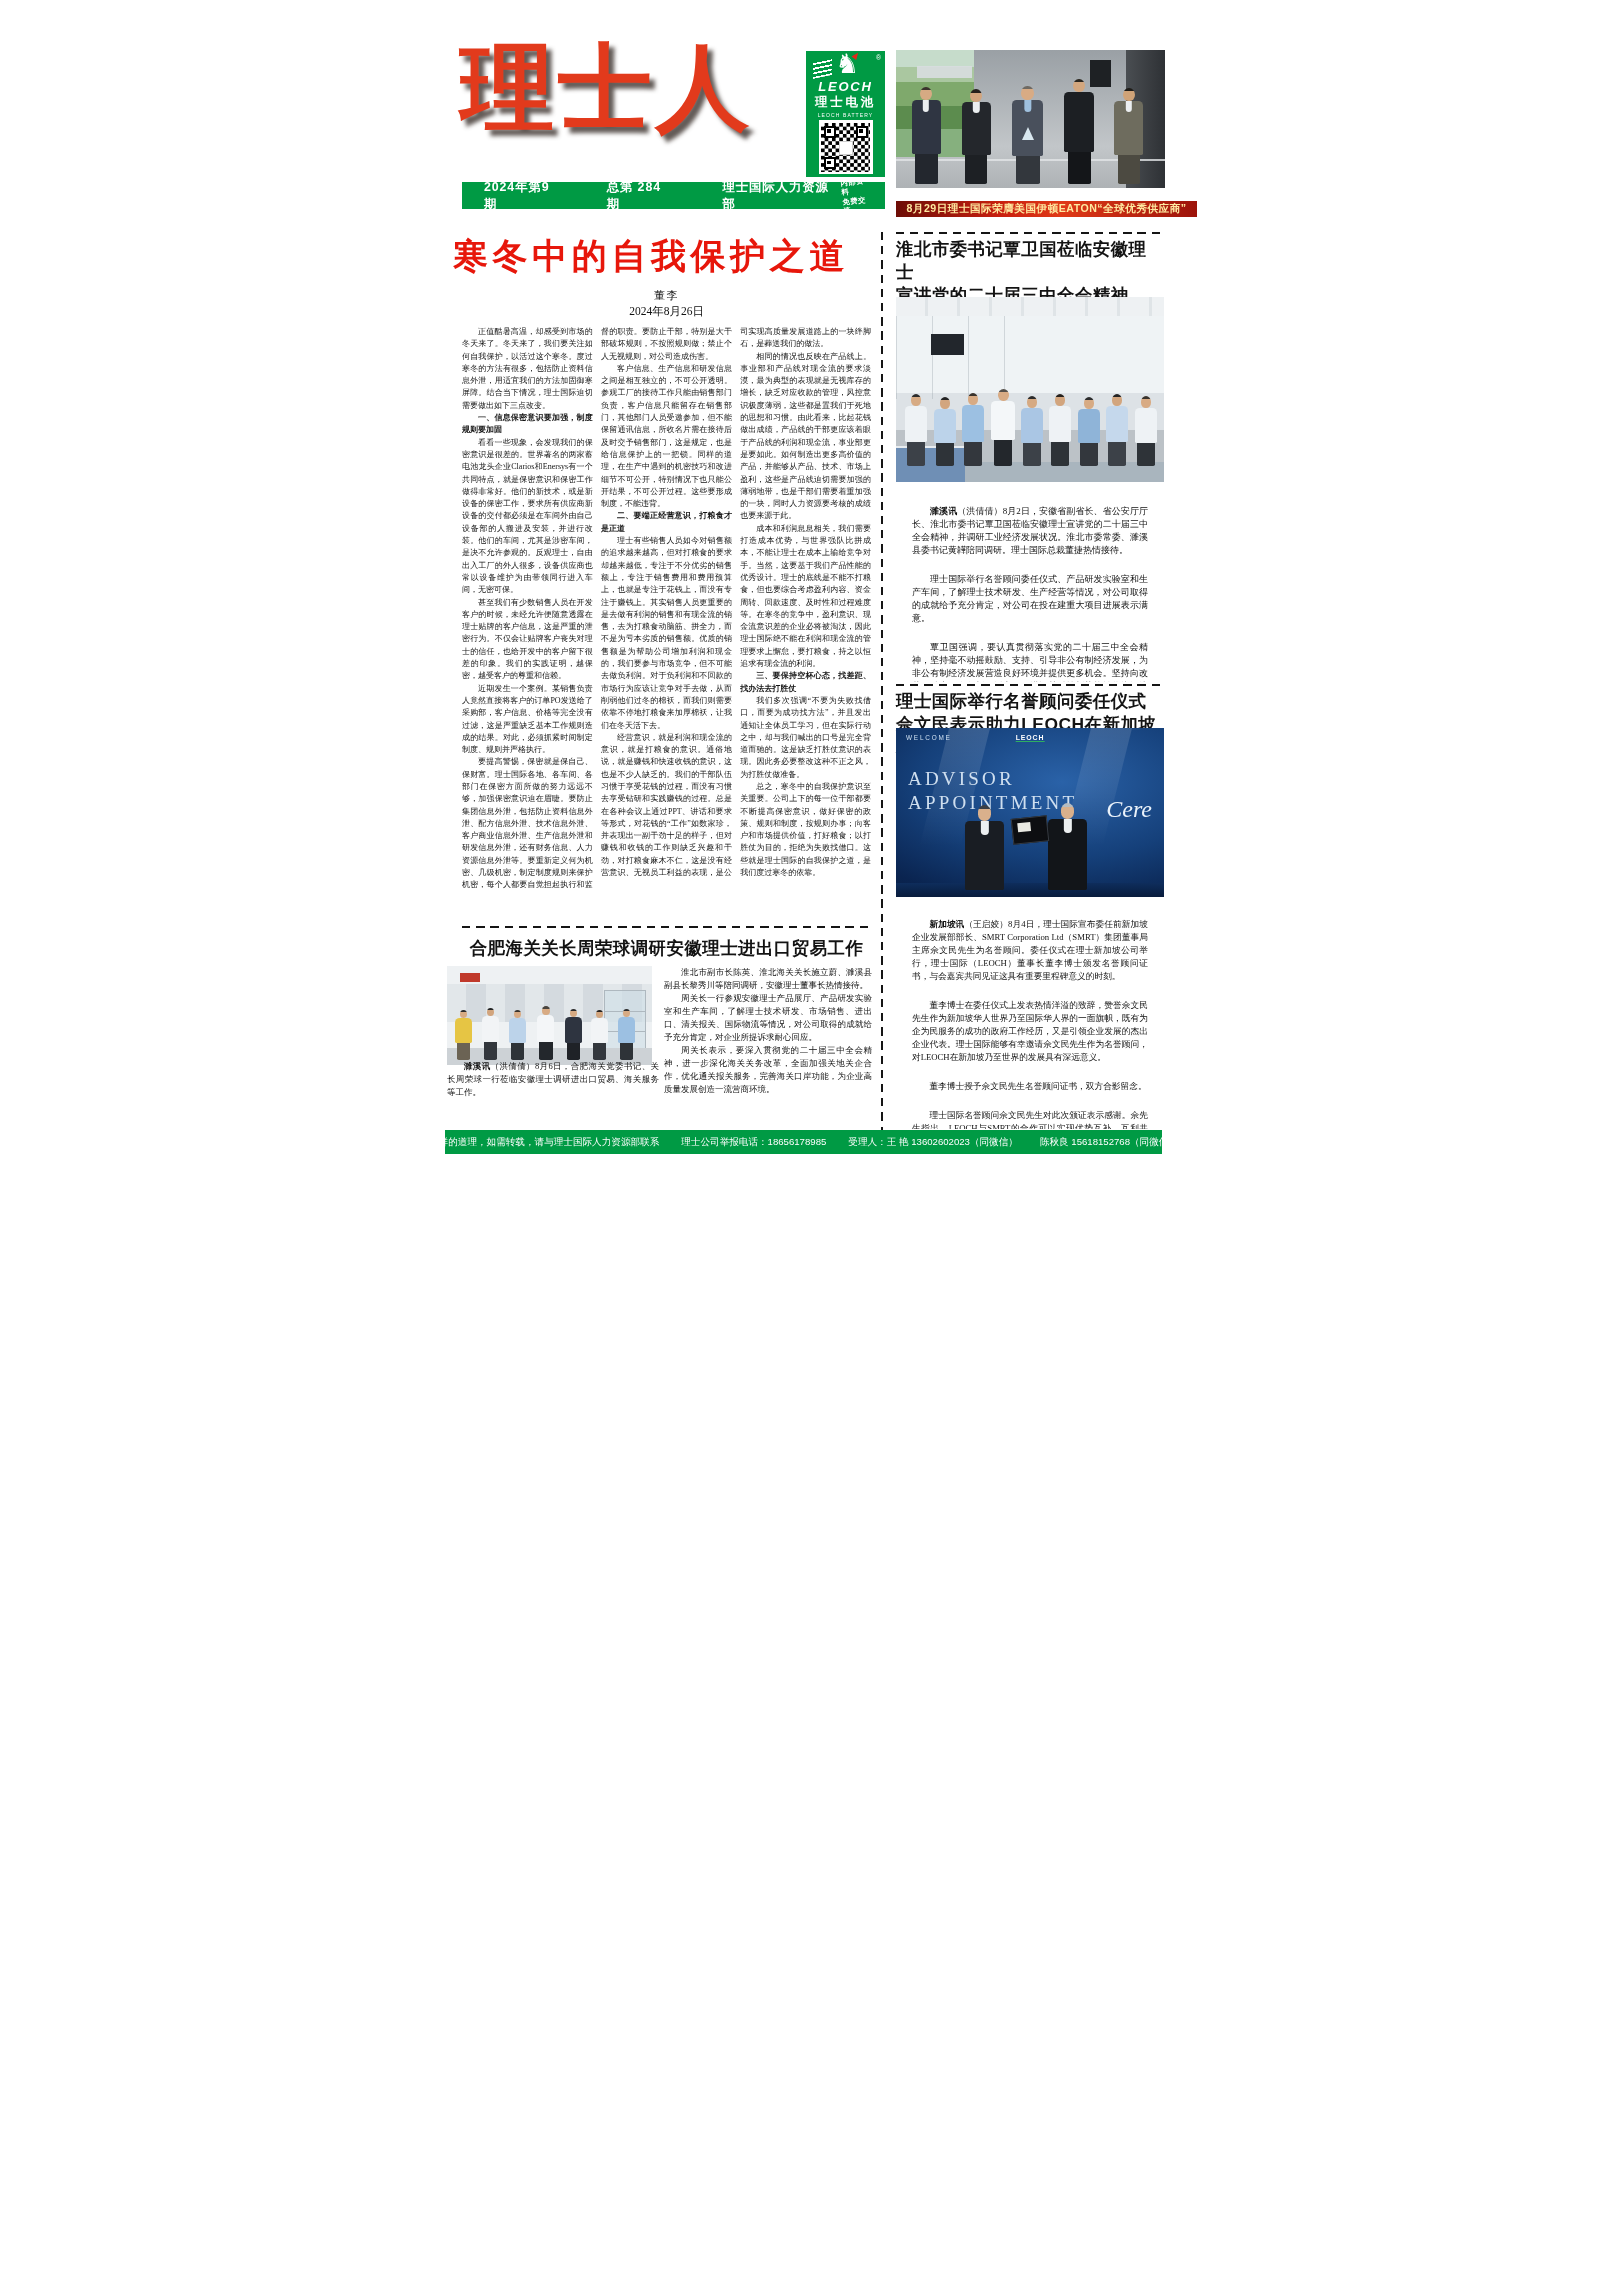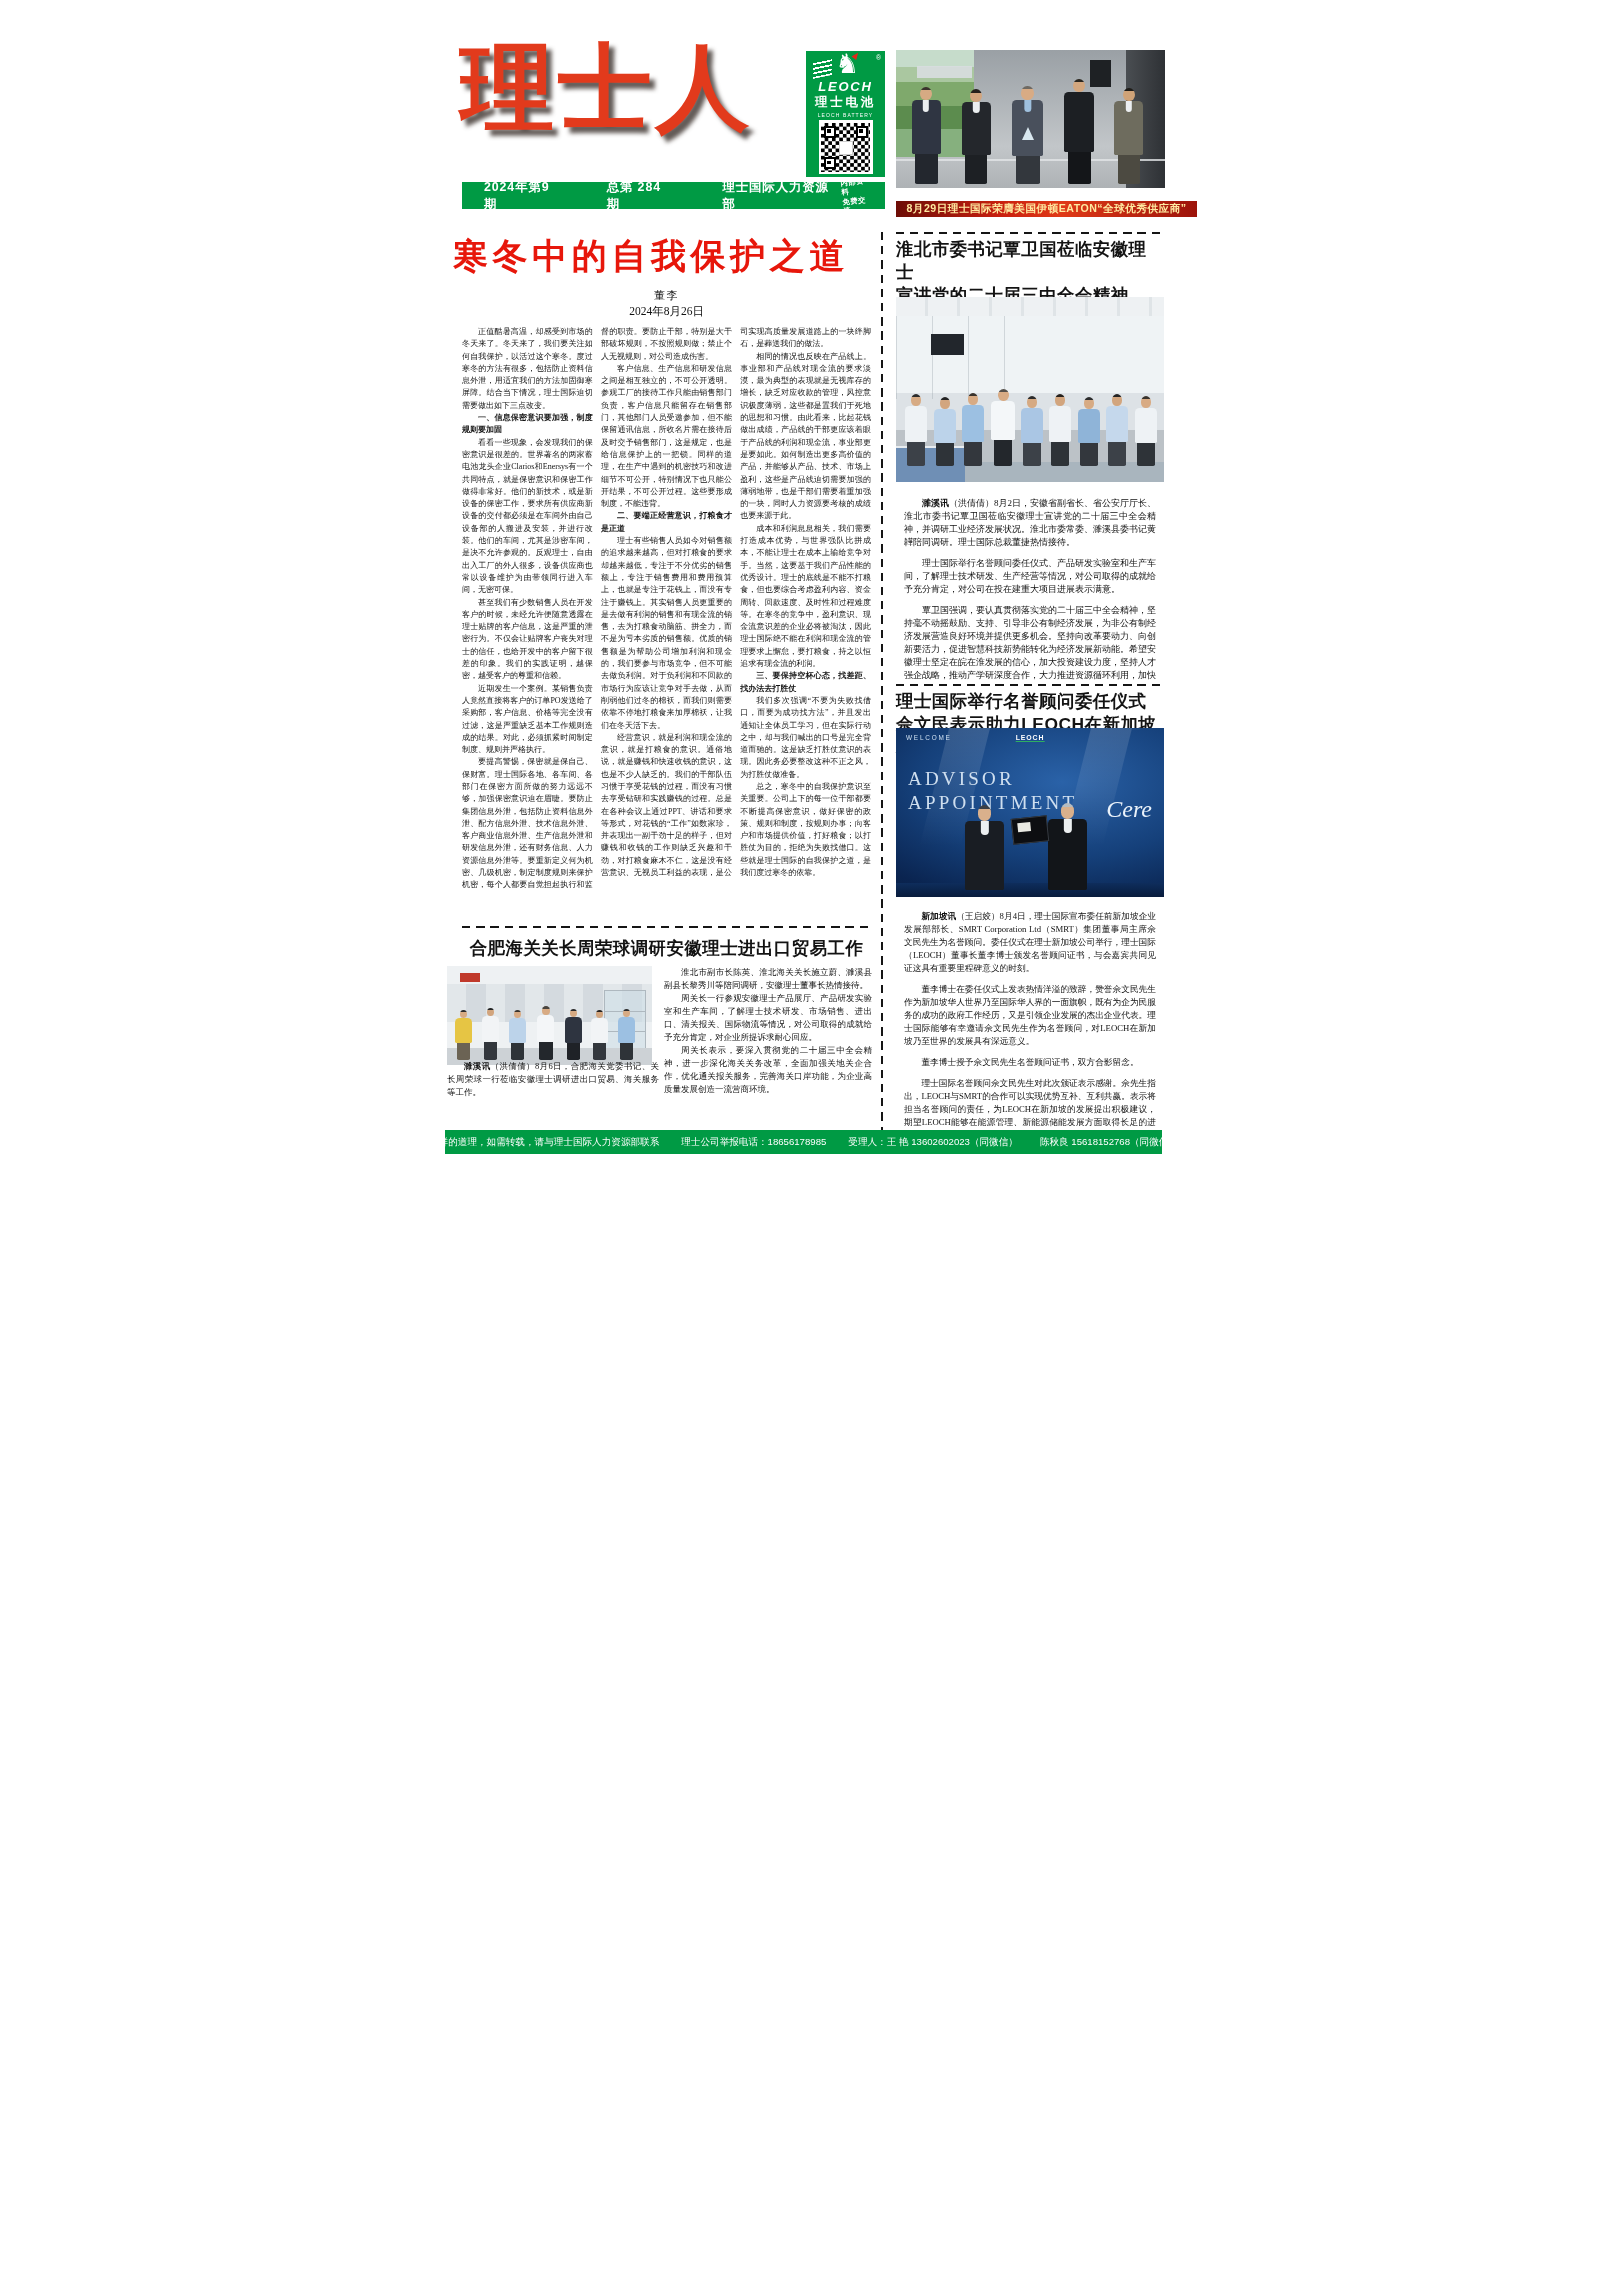--- a/index.html
+++ b/index.html
@@ -97,21 +97,21 @@
   .byline{position:absolute;left:61px;top:288px;width:409px;text-align:center;font-size:11px;letter-spacing:1.4px;}
   .dateline{position:absolute;left:61px;top:304px;width:409px;text-align:center;font-size:11.5px;}
   .article-body{position:absolute;left:61px;top:326px;width:409px;height:593px;overflow:hidden;
         column-count:3;column-gap:8.3px;font-size:8px;line-height:12.3px;text-align:justify;color:#141414;}
   .article-body p{margin:0;text-indent:2em;}
   .article-body .body-h{font-weight:bold;}
   
   .r-headline{position:absolute;left:495px;width:268px;color:#131313;font-weight:bold;font-size:17.4px;
         line-height:23px;letter-spacing:0.5px;font-family:"Liberation Sans","DejaVu Sans",sans-serif;}
   .r-text{position:absolute;left:495px;width:268px;font-size:9px;line-height:13px;text-align:justify;overflow:hidden;}
-  .r-text p{margin:8px;text-indent:2em;}
+  .r-text p{margin:16px;text-indent:2em;}
   .lead{font-weight:bold;}
   
   .bottom-headline{position:absolute;left:61px;top:936px;width:409px;text-align:center;color:#131313;
         font-weight:bold;font-size:17.4px;letter-spacing:0.5px;font-family:"Liberation Sans","DejaVu Sans",sans-serif;}
   .b-caption{position:absolute;left:46px;top:1060px;width:212px;font-size:8.5px;line-height:13px;text-align:justify;}
   .b-caption p{margin:0;text-indent:2em;}
   .b-text{position:absolute;left:263px;top:966px;width:208px;height:163px;font-size:8.5px;line-height:13px;
         text-align:justify;overflow:hidden;}
   .b-text p{margin:0;text-indent:2em;}
   

